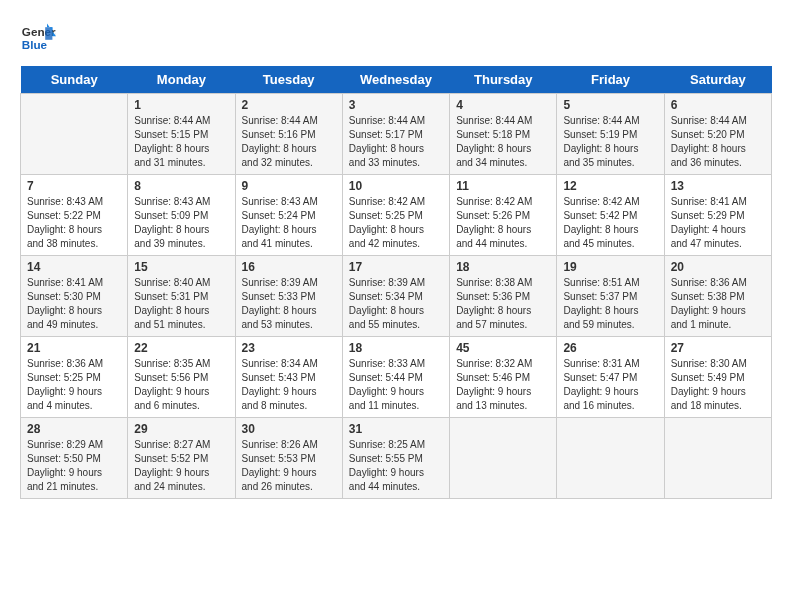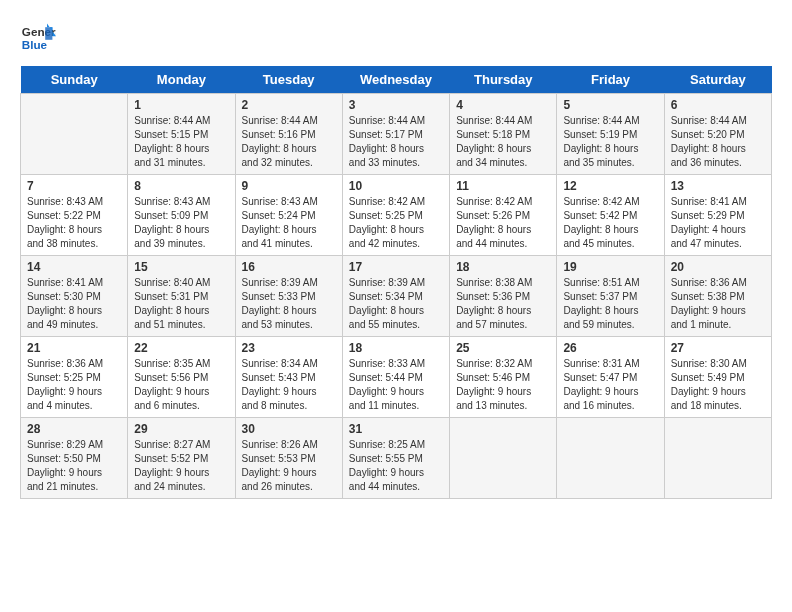--- a/index.html
+++ b/index.html
@@ -302,21 +302,21 @@
         </td>
         <td>
           <div class="day-num">18</div>
           <div class="day-info">
             <div>Sunrise: 8:33 AM</div>
             <div>Sunset: 5:44 PM</div>
             <div>Daylight: 9 hours and 11 minutes.</div>
           </div>
         </td>
         <td>
-          <div class="day-num">25</div>
+          <div class="day-num">45</div>
           <div class="day-info">
             <div>Sunrise: 8:32 AM</div>
             <div>Sunset: 5:46 PM</div>
             <div>Daylight: 9 hours and 13 minutes.</div>
           </div>
         </td>
         <td>
           <div class="day-num">26</div>
           <div class="day-info">
             <div>Sunrise: 8:31 AM</div>

